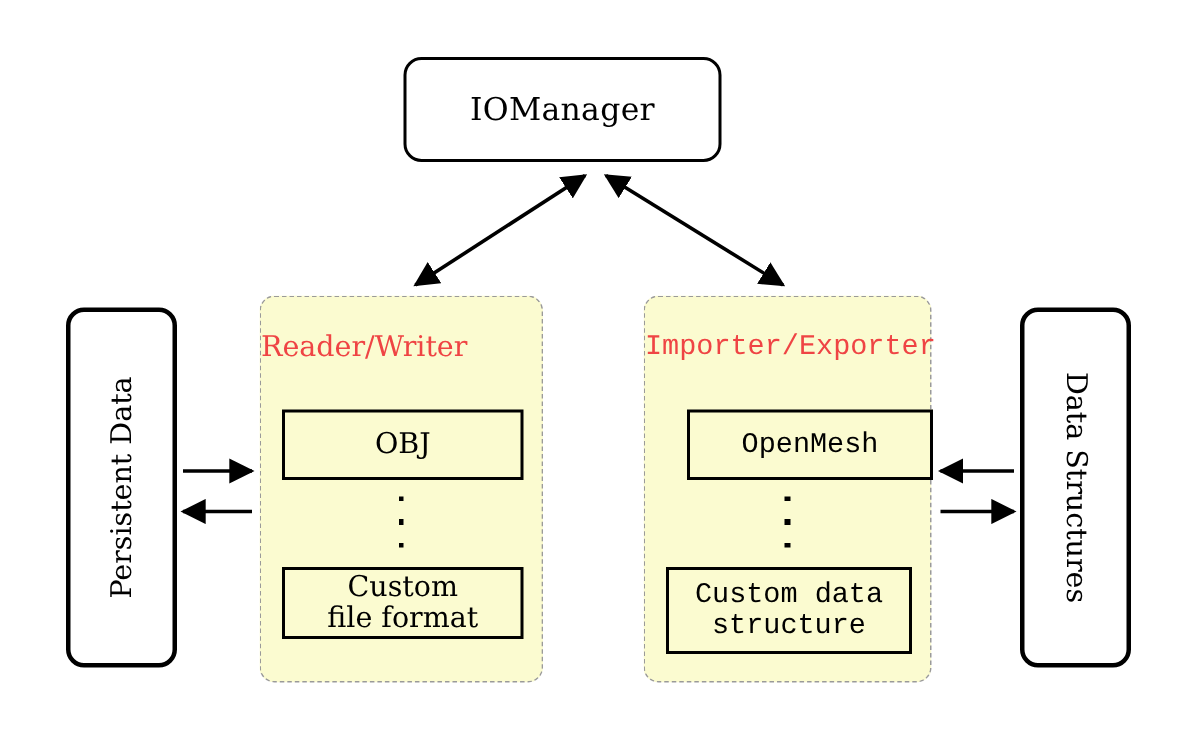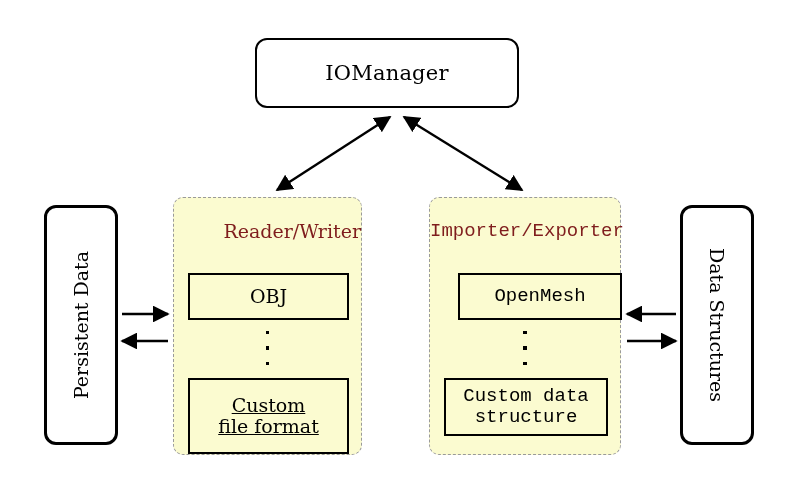--- a/index.html
+++ b/index.html
@@ -19,23 +19,23 @@
     position: absolute;
     box-sizing: border-box;
     display: flex;
     align-items: center;
     justify-content: center;
     text-align: center;
     color: #000000;
   }
   
   #io-manager {
-    left: 255px;
+    left: 269px;
     top: 38px;
-    width: 264px;
+    width: 212px;
     height: 70px;
     border: 2.4px solid #000000;
     border-radius: 12px;
     background: #ffffff;
     font-size: 21px;
     letter-spacing: 0.2px;
   }
   
   .group-panel {
     position: absolute;
@@ -55,23 +55,23 @@
     top: 197px;
     width: 192px;
     height: 258px;
     font-family: Liberation Mono, monospace;
   }
   .group-title {
     position: absolute;
     left: 0;
     right: 0;
     top: 22px;
-    text-align: right;
+    text-align: left;
     font-size: 19px;
-    color: #7f1d1d;
+    color: #ef4444;
     white-space: nowrap;
   }
   
   .inner-box {
     position: absolute;
     box-sizing: border-box;
     border: 2.6px solid #000000;
     border-radius: 0;
     background: #fbfbd0;
     display: flex;
@@ -85,22 +85,21 @@
   #item-obj {
     left: 14px;
     top: 75px;
     width: 161px;
     height: 47px;
   }
   #item-custom-file-format {
     left: 14px;
     top: 180px;
     width: 161px;
-    height: 76px;
-    text-decoration: underline;
+    height: 48px;
   }
   #item-openmesh {
     left: 28px;
     top: 75px;
     width: 164px;
     height: 47px;
   }
   #item-custom-data-structure {
     left: 14px;
     top: 180px;

